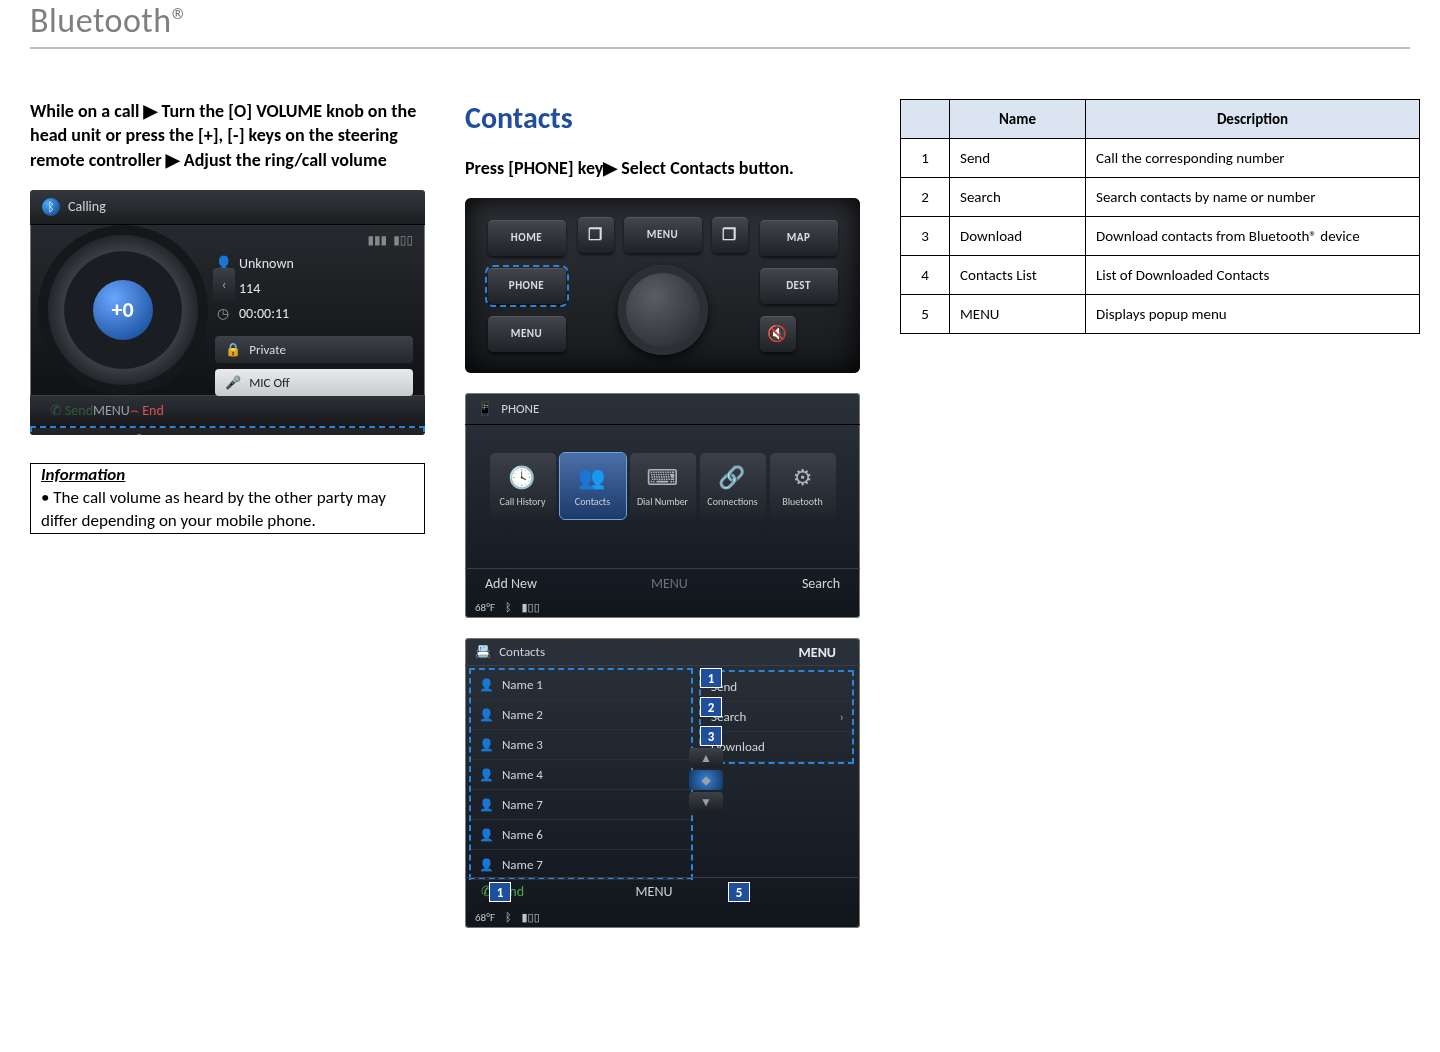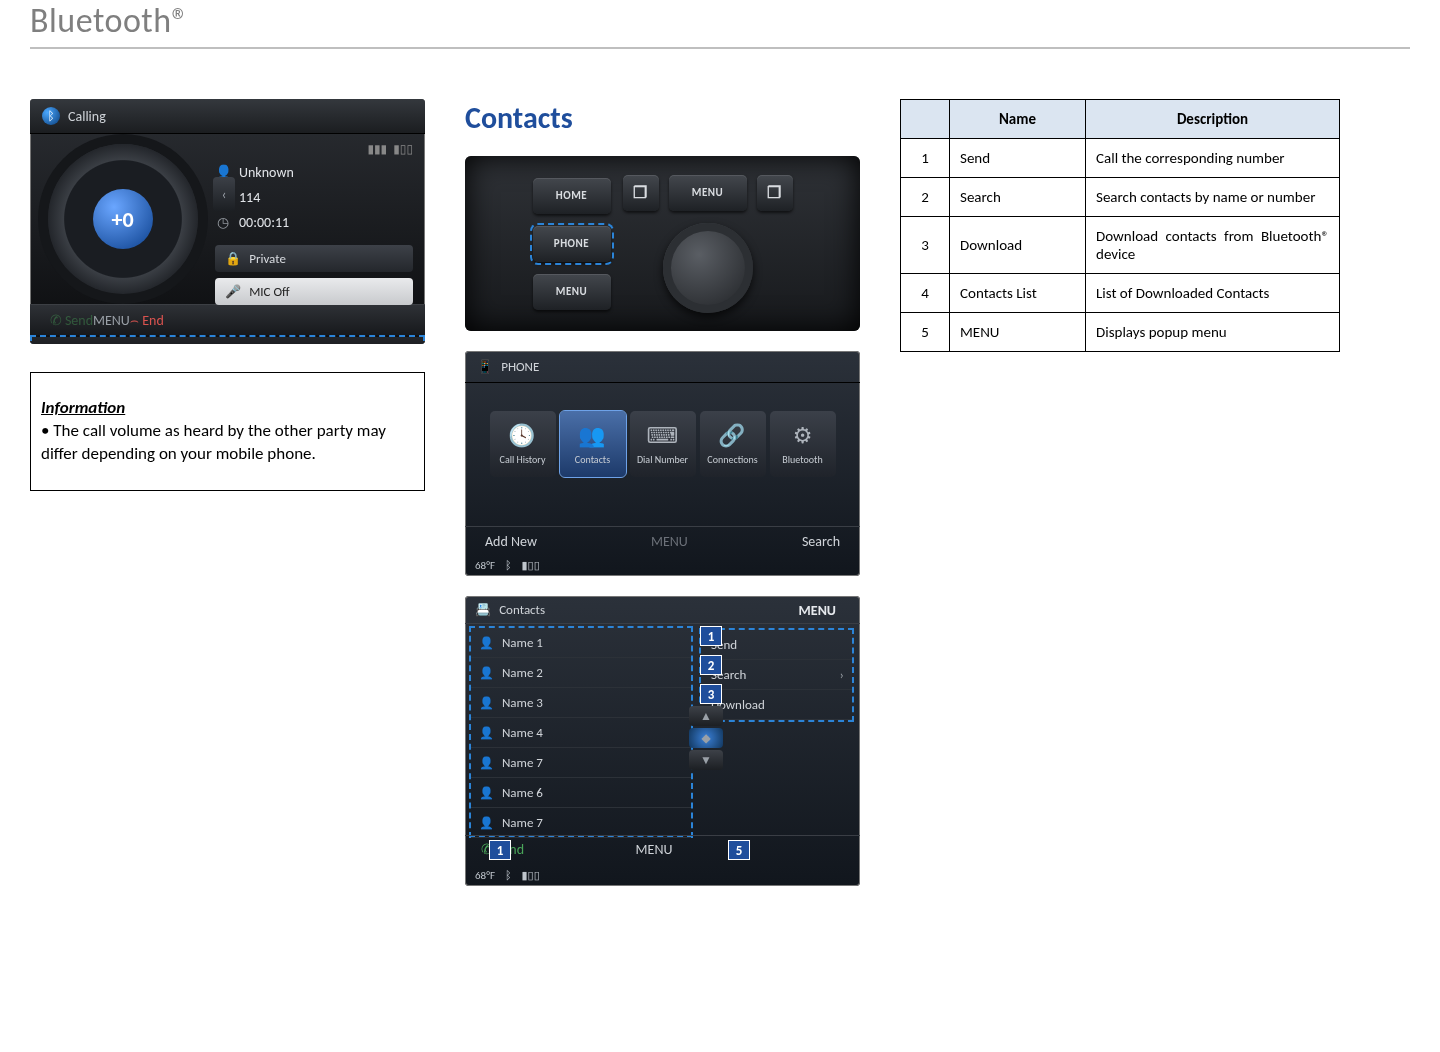--- a/index.html
+++ b/index.html
@@ -3,21 +3,21 @@
 <meta charset="utf-8">
 <style>
 html,body{margin:0;padding:0;font-family:Calibri,Arial,sans-serif;background:#fff;color:#000}
 .page{width:1440px;padding:0 30px;box-sizing:border-box}
 h1.page-title{font-size:34px;font-weight:400;color:#7f7f7f;margin:0 0 6px 0;letter-spacing:.5px}
 hr.rule{border:none;border-top:2px solid #bfbfbf;margin:0 0 50px 0}
 .cols{display:flex;gap:40px;align-items:flex-start}
 .col{flex:0 0 auto}
 .col-left{width:395px}
 .col-mid{width:395px}
-.col-right{width:440px}
+.col-right{width:520px}
 h2.blue-underline{font-size:22px;font-weight:700;color:#1f4e9c;margin:0 0 18px 0;padding-bottom:4px;border-bottom:2px solid #1f4e9c}
 h2.section-title{font-size:30px;font-weight:700;color:#1f4e9c;margin:0 0 20px 0}
 p.instruction{font-size:18px;font-weight:700;margin:0 0 18px 0;line-height:1.35}
 .arrow{display:inline-block}
 
 .shot{border-radius:4px;overflow:hidden;box-shadow:0 0 0 1px #777 inset}
 .calling{width:395px;height:245px;background:linear-gradient(#2b2e33,#0b0c0e);position:relative;color:#cfd3d8;font-size:14px}
 .calling-top{display:flex;align-items:center;gap:8px;padding:8px 12px;background:linear-gradient(#34383d,#1b1d20);border-bottom:1px solid #000}
 .calling-top .bt{width:18px;height:18px;border-radius:50%;background:radial-gradient(circle at 30% 30%,#4aa8ff,#0a3d7a);display:flex;align-items:center;justify-content:center;color:#fff;font-size:12px}
 .calling-body{display:flex;height:170px}
@@ -30,21 +30,21 @@
 .info-line .ico{width:16px;text-align:center;color:#8f949a}
 .chev{width:22px;height:34px;border-radius:4px;background:linear-gradient(#3c4047,#1c1f23);display:flex;align-items:center;justify-content:center;color:#9aa0a7;position:absolute;left:183px;top:78px;font-size:14px}
 .priv-row{margin-top:14px}
 .priv-btn{display:flex;align-items:center;gap:8px;background:linear-gradient(#3d4148,#24272c);border-radius:4px;padding:6px 10px;margin-bottom:6px;font-size:13px;color:#d7dadf}
 .priv-btn.light{background:linear-gradient(#e9eaec,#c8cacd);color:#222}
 .calling-bottom{display:flex;align-items:center;padding:0 20px;height:30px;background:linear-gradient(#2e3136,#17191c);border-top:1px solid #3c3f44;font-size:14px;color:#9aa0a7}
 .cb-send{color:#4aa65a;opacity:.4}
 .cb-end{color:#d9534f}
 .phone-vol{height:28px;background:linear-gradient(#232529,#0f1012);border:2px dashed #2b84d8;display:flex;align-items:center;justify-content:center;gap:12px;font-size:13px;color:#cfd3d8}
 .vol-num{color:#2b84d8}
-.info-box{border:1px solid #000;padding:24px 10px;margin-top:28px;font-size:17px;line-height:1.35}
+.info-box{border:1px solid #000;padding:0 10px;margin-top:28px;font-size:17px;line-height:1.35}
 .info-box .hd{text-decoration:underline;font-style:italic;font-weight:700}
 
 .headunit{width:395px;height:175px;background:linear-gradient(#2f3237,#17191c);border-radius:6px;display:flex;align-items:center;justify-content:center;gap:12px;position:relative;box-shadow:inset 0 0 30px #000}
 .hu-col{display:flex;flex-direction:column;gap:12px}
 .hu-btn{width:78px;height:36px;background:linear-gradient(#43474d,#1e2125);border-radius:5px;display:flex;align-items:center;justify-content:center;color:#d9dce0;font-size:11px;font-weight:700;letter-spacing:.5px;box-shadow:0 2px 3px rgba(0,0,0,.6),inset 0 1px 0 rgba(255,255,255,.1)}
 .hu-btn.icon{font-size:16px;width:36px}
 .hu-btn.phone{outline:2px dashed #2b84d8;outline-offset:1px}
 .hu-knob{width:90px;height:90px;border-radius:50%;background:radial-gradient(circle at 40% 35%,#5a5e64,#1a1c1f);box-shadow:0 4px 8px rgba(0,0,0,.7),inset 0 0 0 8px #2c2f33}
 
 .phonemenu{width:395px;height:225px;background:linear-gradient(#2b313a,#11161d);border-radius:4px;color:#cfd3d8;font-size:13px;position:relative;margin-top:20px}
@@ -86,20 +86,23 @@
 </head>
 <body>
 
 <div class="page">
   <h1 class="page-title">Bluetooth®</h1>
   <hr class="rule">
 
   <div class="cols">
 
     <div class="col col-left">
+      <p class="instruction">
+        <span>While on a call </span><span class="arrow">▶</span><span> Turn the [O] VOLUME knob on the head unit or press the [+], [-] keys on the steering remote controller </span><span class="arrow">▶</span><span> Adjust the ring/call volume</span>
+      </p>
 
       <div class="shot calling">
         <div class="calling-top">
           <span class="bt">ᛒ</span>
           <span>Calling</span>
         </div>
         <div class="calling-body">
           <div class="dial">
             <div class="dial-ring">
               <div class="dial-center">+0</div>
@@ -149,36 +152,44 @@
       </div>
 
       <div class="info-box">
         <div class="hd">Information</div>
         <div>• The call volume as heard by the other party may differ depending on your mobile phone.</div>
       </div>
     </div>
 
     <div class="col col-mid">
       <h2 class="section-title">Contacts</h2>
+      <p class="instruction">
+        <span>Press [PHONE] key</span><span class="arrow">▶</span><span> Select Contacts button.</span>
+      </p>
 
       <div class="shot headunit">
         <div class="hu-col">
           <div class="hu-btn">HOME</div>
           <div class="hu-btn phone">PHONE</div>
           <div class="hu-btn">MENU</div>
         </div>
         <div class="hu-col">
           <div style="display:flex;gap:10px">
             <div class="hu-btn icon">❐</div>
             <div class="hu-btn">MENU</div>
             <div class="hu-btn icon">❐</div>
           </div>
           <div style="display:flex;justify-content:center">
               <div class="hu-knob"></div>
             </div>
+        </div>
+        <div class="hu-col">
+          <div class="hu-btn">MAP</div>
+          <div class="hu-btn">DEST</div>
+          <div class="hu-btn icon">🔇</div>
         </div>
       </div>
 
       <div class="shot phonemenu">
         <div class="pm-top">
             <span class="ico">📱</span>
             <span>PHONE</span>
           </div>
         <div class="pm-tabs">
           <div class="pm-tab">

